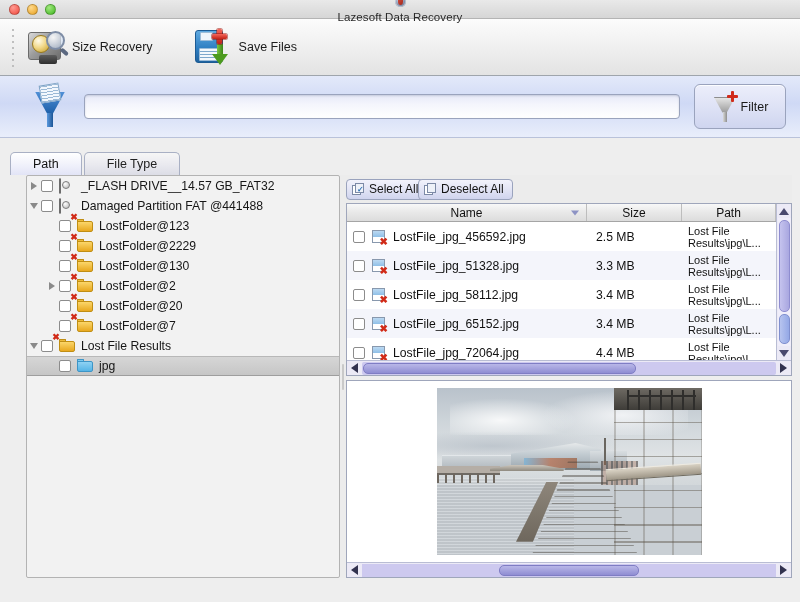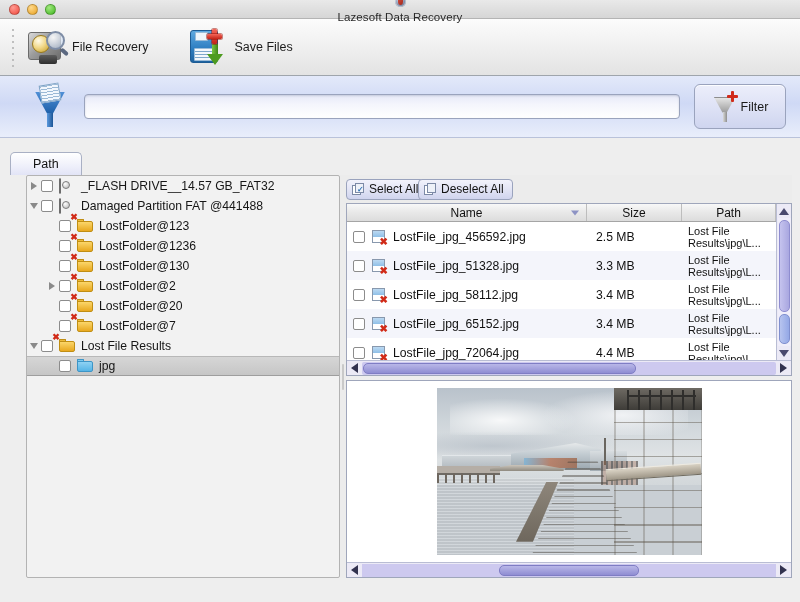--- a/index.html
+++ b/index.html
@@ -603,21 +603,21 @@
   <div class="toolbar">
     <div class="grip"></div>
 
     <div class="tb-btn">
       <span class="ico-hdd">
         <span class="body"></span>
           <span class="disc"></span>
           <span class="foot"></span>
           <span class="mag"></span>
       </span>
-      <span class="tb-label">File Recovery</span>
+      <span class="tb-label">Size Recovery</span>
     </div>
 
     <div class="tb-btn" style="margin-left:26px;">
       <span class="ico-save">
         <span class="page"></span>
           <span class="slot"></span>
           <span class="lines"></span>
         <span class="arrow-stem"></span>
           <span class="arrow"></span>
           <span class="plus"></span>
@@ -640,20 +640,23 @@
           <span class="plus2"></span>
       </span>
       <span class="filter-label">Filter</span>
     </div>
   </div>
 
   <div class="tabs-row">
     <div class="tab active">
       <span>Path</span>
     </div>
+    <div class="tab inactive">
+      <span>File Type</span>
+    </div>
   </div>
 
   <div class="main">
 
     <div class="left-pane">
       <div class="tree-panel">
         <div class="tree-scroll" id="tree-scroll">
             <div class="tree-row">
               <span style="flex: 0 0 0px;"></span>
               <span class="twisty">
@@ -677,21 +680,21 @@
               <span class="twisty"></span>
               <span class="tchk"></span>
               <span class="tree-ico"><span class="ico-folder-x"><span class="tab2"></span><span class="f"></span><span class="x">✖</span></span></span>
               <span>LostFolder@123</span>
             </div>
             <div class="tree-row">
               <span style="flex: 0 0 18px;"></span>
               <span class="twisty"></span>
               <span class="tchk"></span>
               <span class="tree-ico"><span class="ico-folder-x"><span class="tab2"></span><span class="f"></span><span class="x">✖</span></span></span>
-              <span>LostFolder@1236</span>
+              <span>LostFolder@2229</span>
             </div>
             <div class="tree-row">
               <span style="flex: 0 0 18px;"></span>
               <span class="twisty"></span>
               <span class="tchk"></span>
               <span class="tree-ico"><span class="ico-folder-x"><span class="tab2"></span><span class="f"></span><span class="x">✖</span></span></span>
               <span>LostFolder@130</span>
             </div>
             <div class="tree-row">
               <span style="flex: 0 0 18px;"></span>

